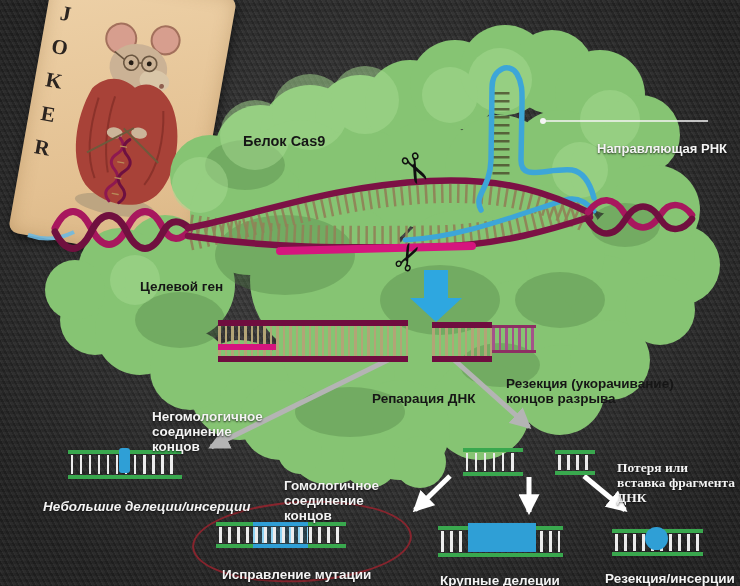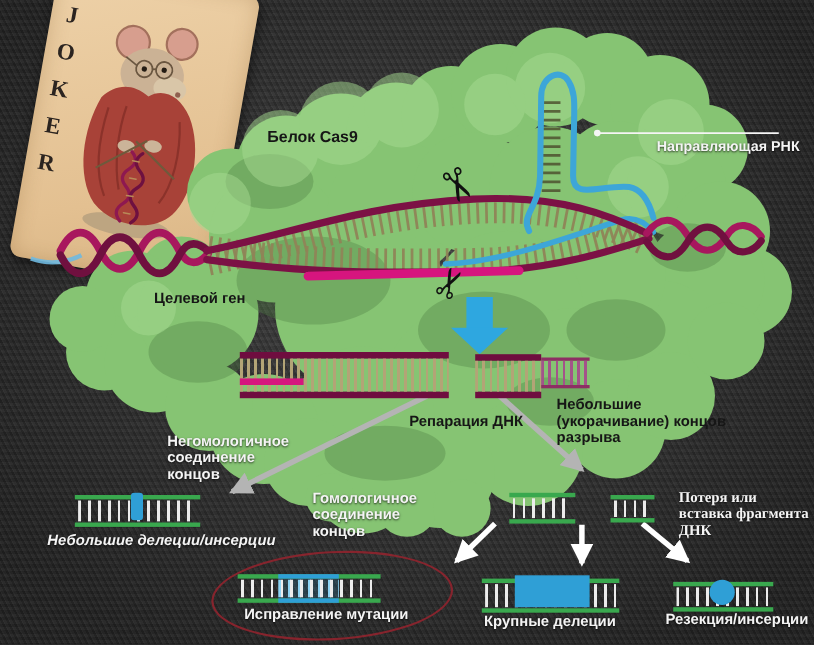--- a/index.html
+++ b/index.html
@@ -20,21 +20,21 @@
     background:linear-gradient(160deg,#eed2a9,#e3c091 70%,#d8b483);
     border-radius:10px;
     box-shadow:2px 4px 10px rgba(0,0,0,.55), inset 0 0 18px rgba(120,80,30,.25);
   }
   #card .joker{
     position:absolute;left:10px;top:28px;width:18px;
     font-family:"Liberation Serif", serif;font-weight:700;font-size:21px;
     color:#2b2420;word-break:break-all;line-height:1.62;text-align:center;
   }
   
-  .lbl{position:absolute;font-size:13.5px;font-weight:700;line-height:1.12;z-index:6;}
+  .lbl{position:absolute;font-size:13.5px;font-weight:700;line-height:1.12;z-index:6;margin-top:16px;}
   .lbl.dark{color:#161616;}
   .lbl.light{color:#f4f4f4;text-shadow:0 1px 2px rgba(0,0,0,.75);}
   
   .scissors{position:absolute;z-index:5;font-family:"DejaVu Sans",sans-serif;color:#101010;}
   #scissors-top{left:398px;top:146px;font-size:40px;transform:rotate(64deg);}
   #scissors-bottom{left:392px;top:236px;font-size:36px;transform:scaleY(-1) rotate(64deg);}
   
   .gdna{position:absolute;z-index:4;border-top:4px solid var(--repair-green);border-bottom:4px solid var(--repair-green);}
   .gdna::after{content:"";position:absolute;left:3px;right:3px;top:1px;bottom:1px;
     background:repeating-linear-gradient(90deg,#ececec 0 2.5px,transparent 2.5px 9px);}
@@ -246,22 +246,22 @@
   <div class="gdna" style="left:438px;top:526px;width:125px;height:23px;"></div>
   <div class="blue-block" style="left:468px;top:523px;width:68px;height:29px;z-index:5;"></div>
 
   <div class="gdna" style="left:612px;top:529px;width:91px;height:19px;"></div>
   <div class="blue-block" style="left:645px;top:527px;width:23px;height:23px;border-radius:50%;z-index:5;"></div>
 
   <div class="lbl dark" style="left:243px;top:117px;font-size:14.5px;">Белок Cas9</div>
   <div class="lbl light" id="rna-pointer-label" style="left:597px;top:126px;font-size:13px;">Направляющая РНК</div>
   <div class="lbl dark" style="left:140px;top:263px;">Целевой ген</div>
   <div class="lbl dark" style="left:372px;top:375px;">Репарация ДНК</div>
-  <div class="lbl dark" style="left:506px;top:360px;width:168px;">Небольшие (укорачивание) концов разрыва</div>
+  <div class="lbl dark" style="left:506px;top:360px;width:168px;">Резекция (укорачивание) концов разрыва</div>
   <div class="lbl light" style="left:152px;top:393px;width:118px;">Негомологичное соединение концов</div>
-  <div class="lbl light" style="left:284px;top:445px;width:118px;">Гомологичное соединение концов</div>
+  <div class="lbl light" style="left:284px;top:462px;width:118px;">Гомологичное соединение концов</div>
   <div class="lbl light" style="left:617px;top:444px;width:122px;font-family:Liberation Serif, serif;">Потеря или вставка фрагмента ДНК</div>
   <div class="lbl light" style="left:43px;top:483px;font-style:italic;">Небольшие делеции/инсерции</div>
   <div class="lbl light" style="left:222px;top:551px;">Исправление мутации</div>
   <div class="lbl light" style="left:440px;top:557px;">Крупные делеции</div>
   <div class="lbl light" style="left:605px;top:555px;">Резекция/инсерции</div>
 
 </div>
 
 </body></html>

